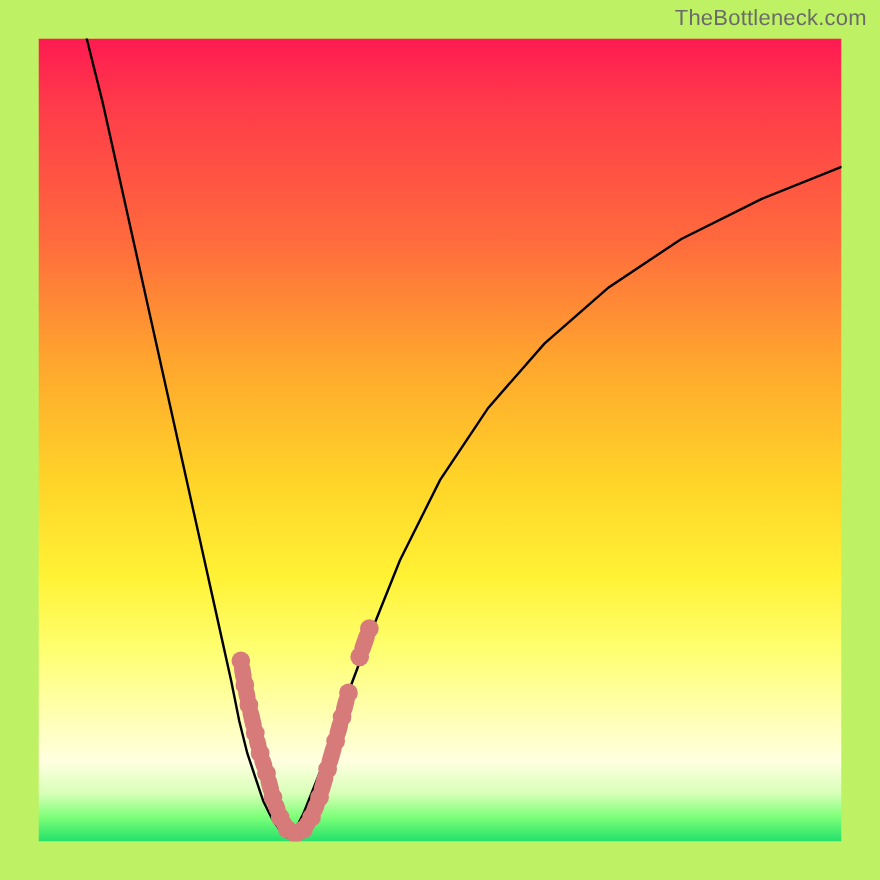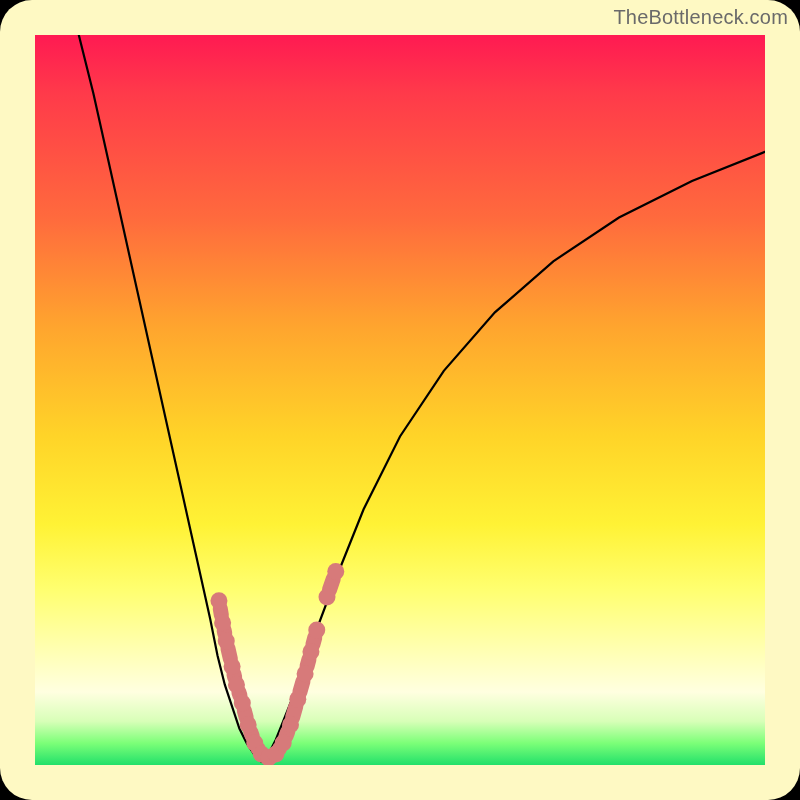--- a/index.html
+++ b/index.html
@@ -8,22 +8,21 @@
     width: 800px;
     height: 800px;
     background: #000;
     overflow: hidden;
     font-family: Arial, Helvetica, sans-serif;
   }
   .stage {
     position: relative;
     width: 800px;
     height: 800px;
-    background: #fef9c3;
-    border-radius: 32px;
+    background: #bef264;
   }
   .plot-area {
     position: absolute;
     left: 35px;
     top: 35px;
     width: 730px;
     height: 730px;
     overflow: hidden;
   }
   .gradient-bg {

